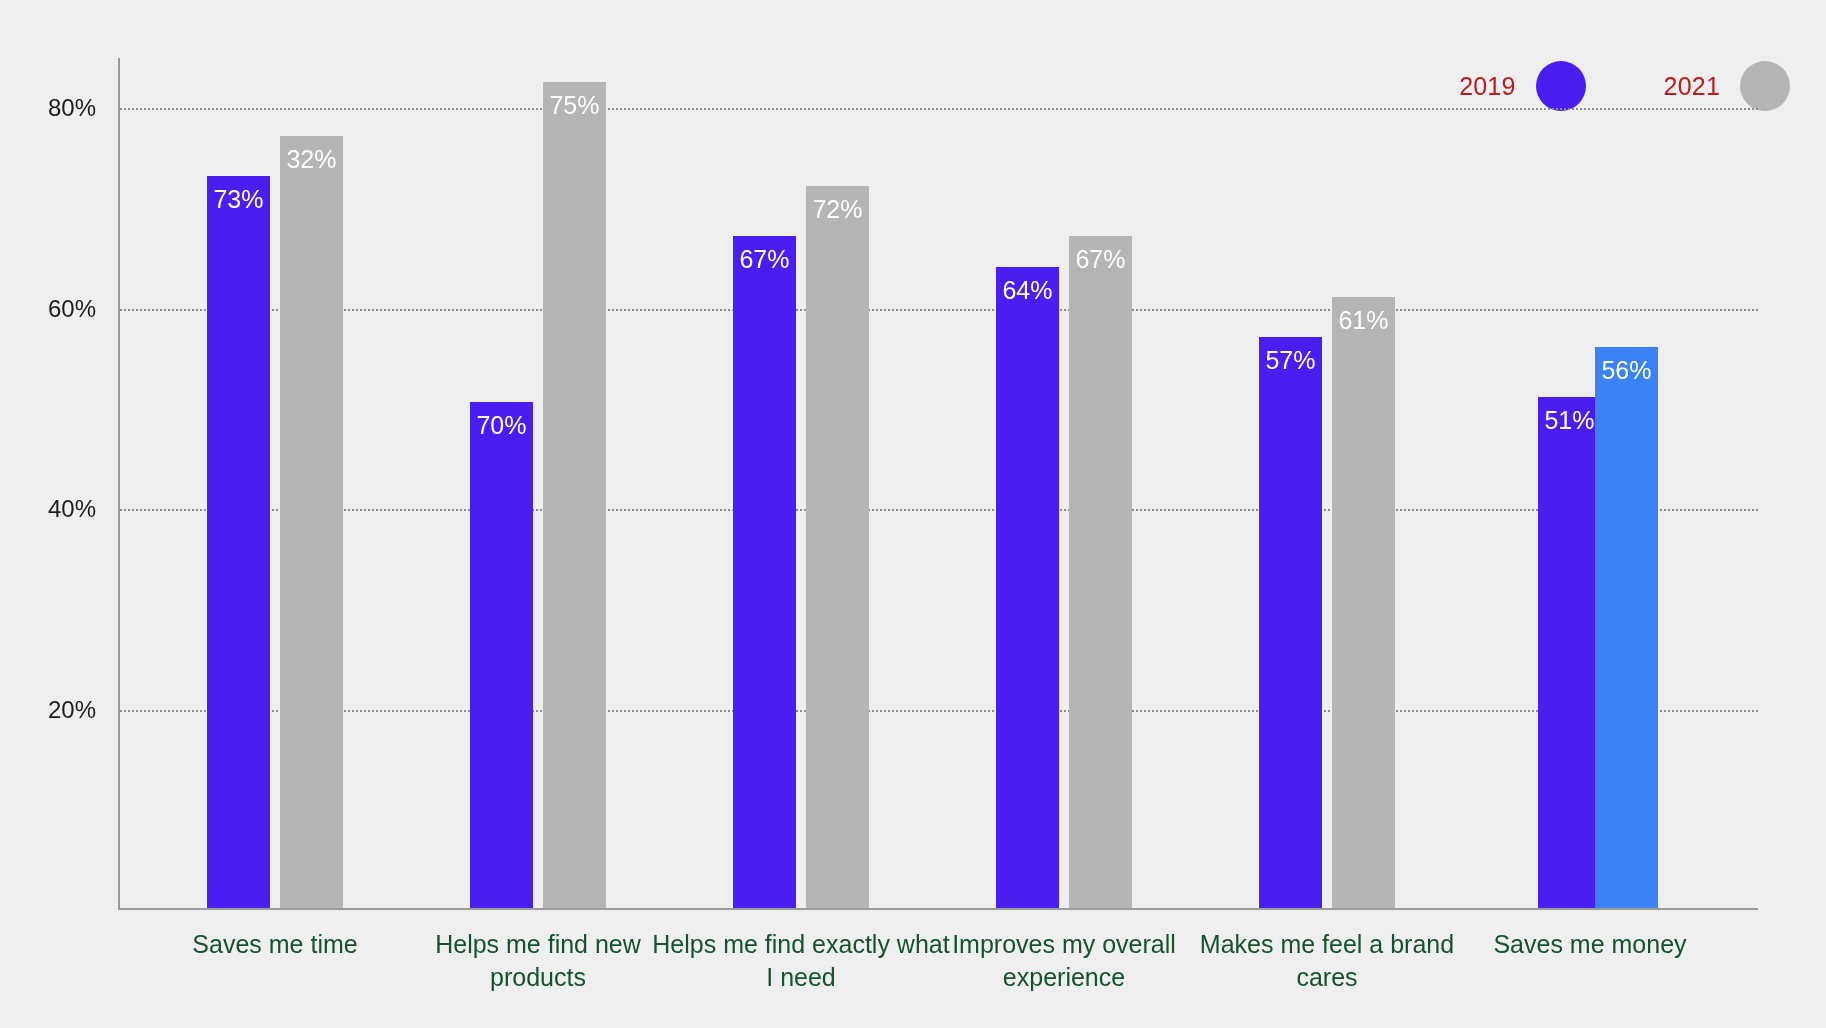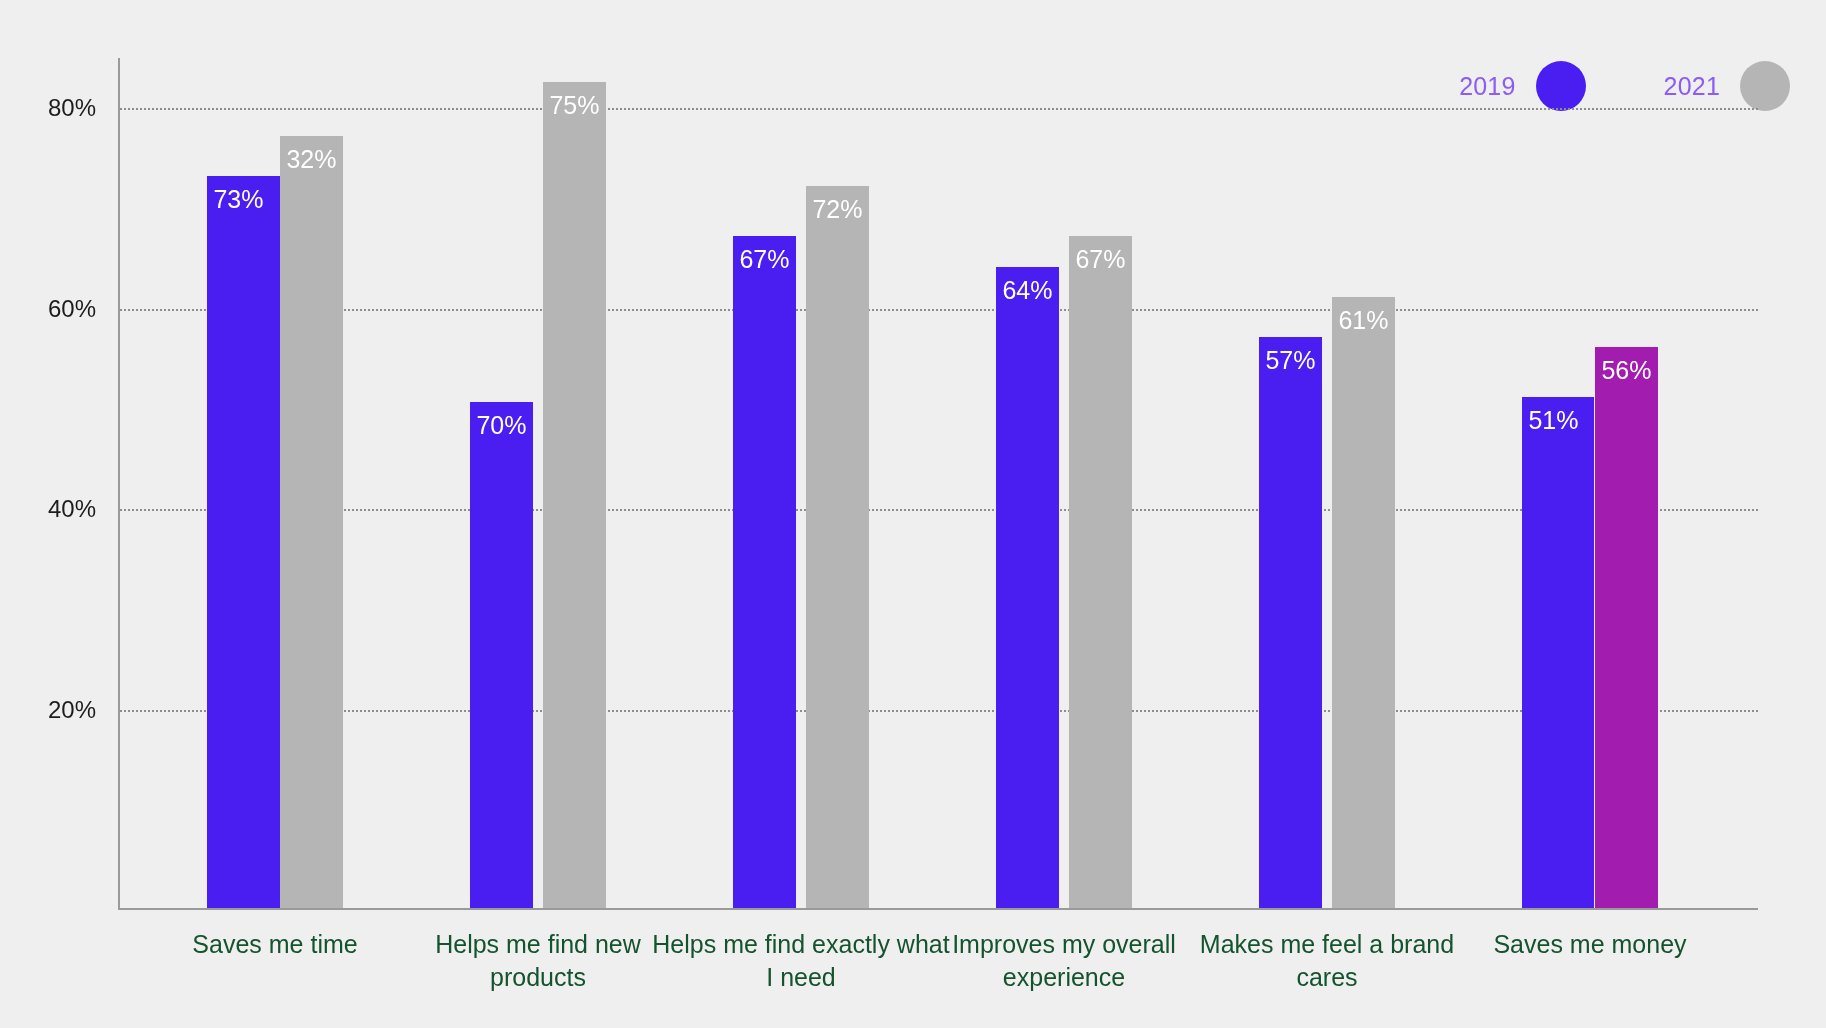--- a/index.html
+++ b/index.html
@@ -31,21 +31,21 @@
     gap: 78px;
     height: 56px;
   }
   .legend-entry {
     display: flex;
     align-items: center;
     gap: 20px;
   }
   .legend-label {
     font-size: 25px;
-    color: #8b5cf6;
+    color: #b91c1c;
     letter-spacing: 0.2px;
     line-height: 1;
     white-space: nowrap;
   }
   .legend-swatch {
     width: 50px;
     height: 50px;
     border-radius: 50%;
     display: block;
   }
@@ -174,21 +174,21 @@
   <div id="plot">
     <div id="gridlines">
         <div class="gridline" style="top: 651.529px;"></div>
         <div class="gridline" style="top: 451.059px;"></div>
         <div class="gridline" style="top: 250.588px;"></div>
         <div class="gridline" style="top: 50.1176px;"></div>
       </div>
     <div id="y-axis-line"></div>
     <div id="bars-layer">
         <div class="bar-group" style="left: 89px; width: 136px;">
-          <div class="bar series-a" style="background: rgb(74, 30, 240); height: 731.718px; left: 0px; padding-left: 36px;">
+          <div class="bar series-a" style="background: rgb(74, 30, 240); height: 731.718px; left: 0px;">
             <div class="bar-value">73%</div>
           </div>
           <div class="bar series-b" style="background: rgb(181, 181, 181); height: 771.812px; left: 73px;">
             <div class="bar-value">32%</div>
           </div>
         </div>
         <div class="bar-group" style="left: 352px; width: 136px;">
           <div class="bar series-a" style="background: rgb(74, 30, 240); height: 506px; left: 0px;">
             <div class="bar-value">70%</div>
           </div>
@@ -214,24 +214,24 @@
         </div>
         <div class="bar-group" style="left: 1141px; width: 136px;">
           <div class="bar series-a" style="background: rgb(74, 30, 240); height: 571.341px; left: 0px;">
             <div class="bar-value">57%</div>
           </div>
           <div class="bar series-b" style="background: rgb(181, 181, 181); height: 611.435px; left: 73px;">
             <div class="bar-value">61%</div>
           </div>
         </div>
         <div class="bar-group" style="left: 1404px; width: 136px;">
-          <div class="bar series-a" style="background: rgb(74, 30, 240); height: 511.2px; left: 0px; padding-left: 9px;">
+          <div class="bar series-a" style="background: rgb(74, 30, 240); height: 511.2px; left: 16px; padding-left: 9px;">
             <div class="bar-value">51%</div>
           </div>
-          <div class="bar series-b" style="background: #a21caf; height: 561.318px; left: 73px;">
+          <div class="bar series-b" style="background: #3b82f6; height: 561.318px; left: 73px;">
             <div class="bar-value">56%</div>
           </div>
         </div>
       </div>
     <div id="x-axis-line"></div>
   </div>
 
   <div id="category-labels">
       <div class="category-label" style="left: 7px;">Saves me time</div>
       <div class="category-label" style="left: 270px;">Helps me find new products</div>

